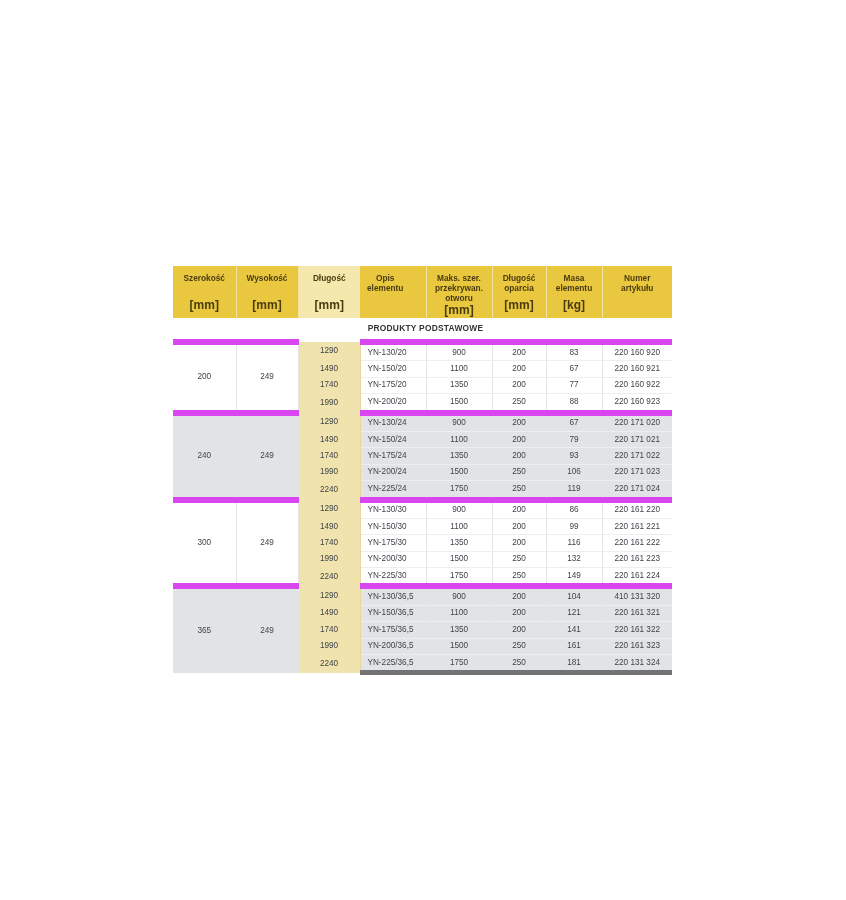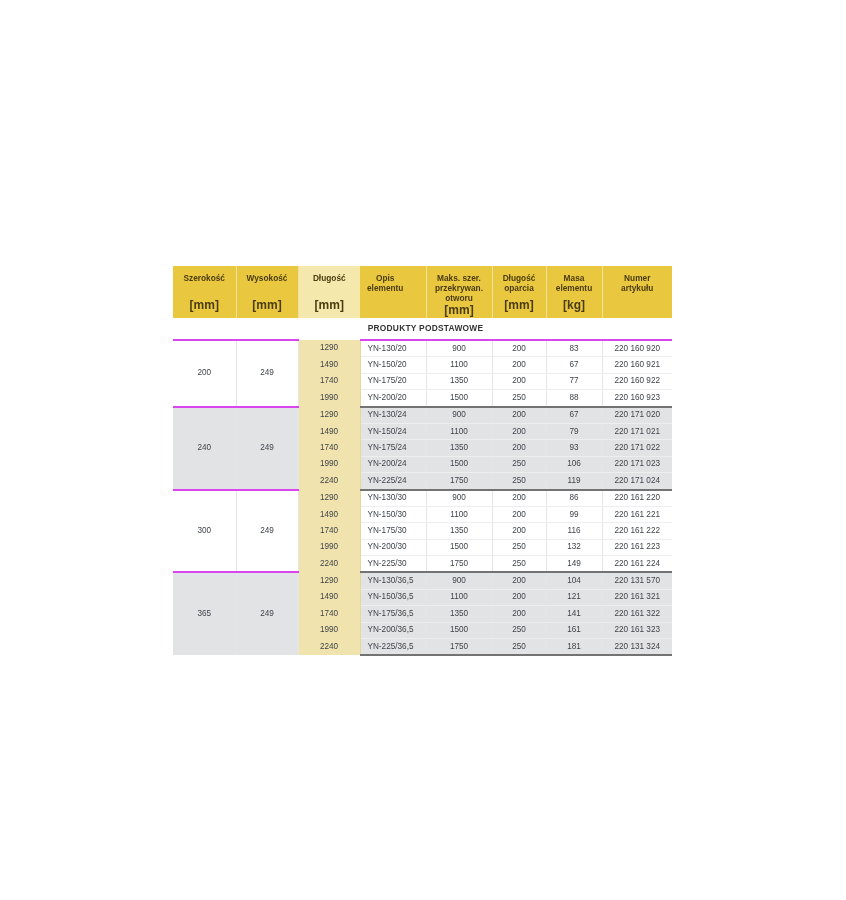--- a/index.html
+++ b/index.html
@@ -125,25 +125,25 @@
   tbody td.col-desc {
     text-align: left;
     padding-left: 7px;
   }
   tbody td.span-cell {
     border-bottom: none;
     vertical-align: middle;
   }
 
   
-  tbody tr.group-end td { border-bottom: 2px solid #737373; }
+  tbody tr.group-end td { border-bottom: 5px solid #737373; }
   tbody tr.group-end td.col-length { border-bottom: none; }
 
   
-  tbody tr.group-start td { border-top: 2px solid #d946ef; }
+  tbody tr.group-start td { border-top: 6px solid #d946ef; }
   tbody tr.group-start td.col-length { border-top: none; margin-left: 36px; }
 </style>
 </head>
 <body>
 
 <div id="page">
   <div id="table-wrap">
     <table class="spec">
       <colgroup>
         <col class="c-width">
@@ -337,21 +337,21 @@
             <td class="last-col">220 161 224</td>
           </tr>
           <tr class="g-gray group-start">
             <td class="span-cell" rowspan="5">365</td>
             <td class="span-cell" rowspan="5">249</td>
             <td class="col-length">1290</td>
             <td class="col-desc">YN-130/36,5</td>
             <td>900</td>
             <td>200</td>
             <td>104</td>
-            <td class="last-col">220 131 570</td>
+            <td class="last-col">410 131 320</td>
           </tr>
           <tr class="g-gray">
             <td class="col-length">1490</td>
             <td class="col-desc">YN-150/36,5</td>
             <td>1100</td>
             <td>200</td>
             <td>121</td>
             <td class="last-col">220 161 321</td>
           </tr>
           <tr class="g-gray">

